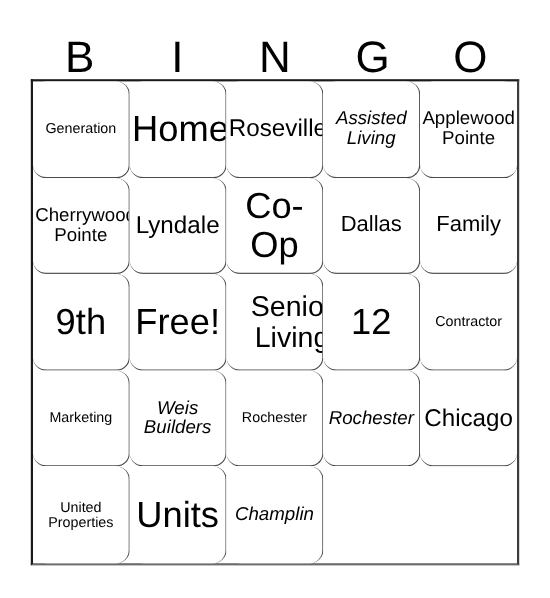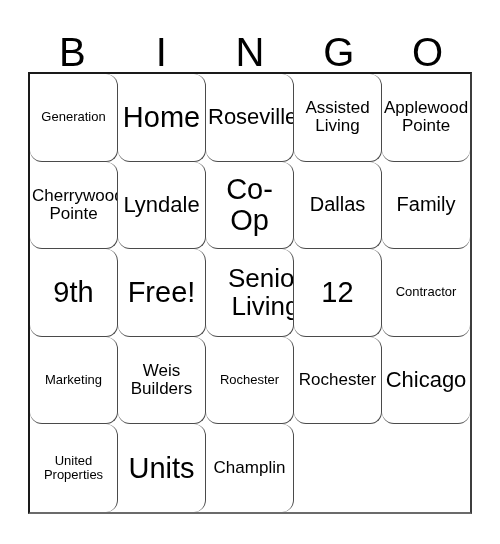--- a/index.html
+++ b/index.html
@@ -81,25 +81,25 @@
     display: block;
     width: 100%;
     line-height: 1.08;
     font-weight: 400;
     color: #000000;
     word-break: normal;
     white-space: pre-line;
   }
 
   
-  .fs-xxl .cell-text { font-size: 29px; }
+  .fs-xxl .cell-text { font-size: 33px; }
   .fs-xl  .cell-text { font-size: 20px; }
   .fs-lg  .cell-text { font-size: 26px; margin-left: 32px; }
   .fs-md  .cell-text { font-size: 22px; }
-  .fs-sm  .cell-text { font-size: 17px; }
+  .fs-sm  .cell-text { font-size: 17px; font-style: italic; }
   .fs-xs  .cell-text { font-size: 13px; }
   .fs-xxs .cell-text { font-size: 17px; }
 </style>
 </head>
 <body>
 
 <div id="bingo-card">
 
   <div id="bingo-header">
     <div class="header-letter">B</div>

